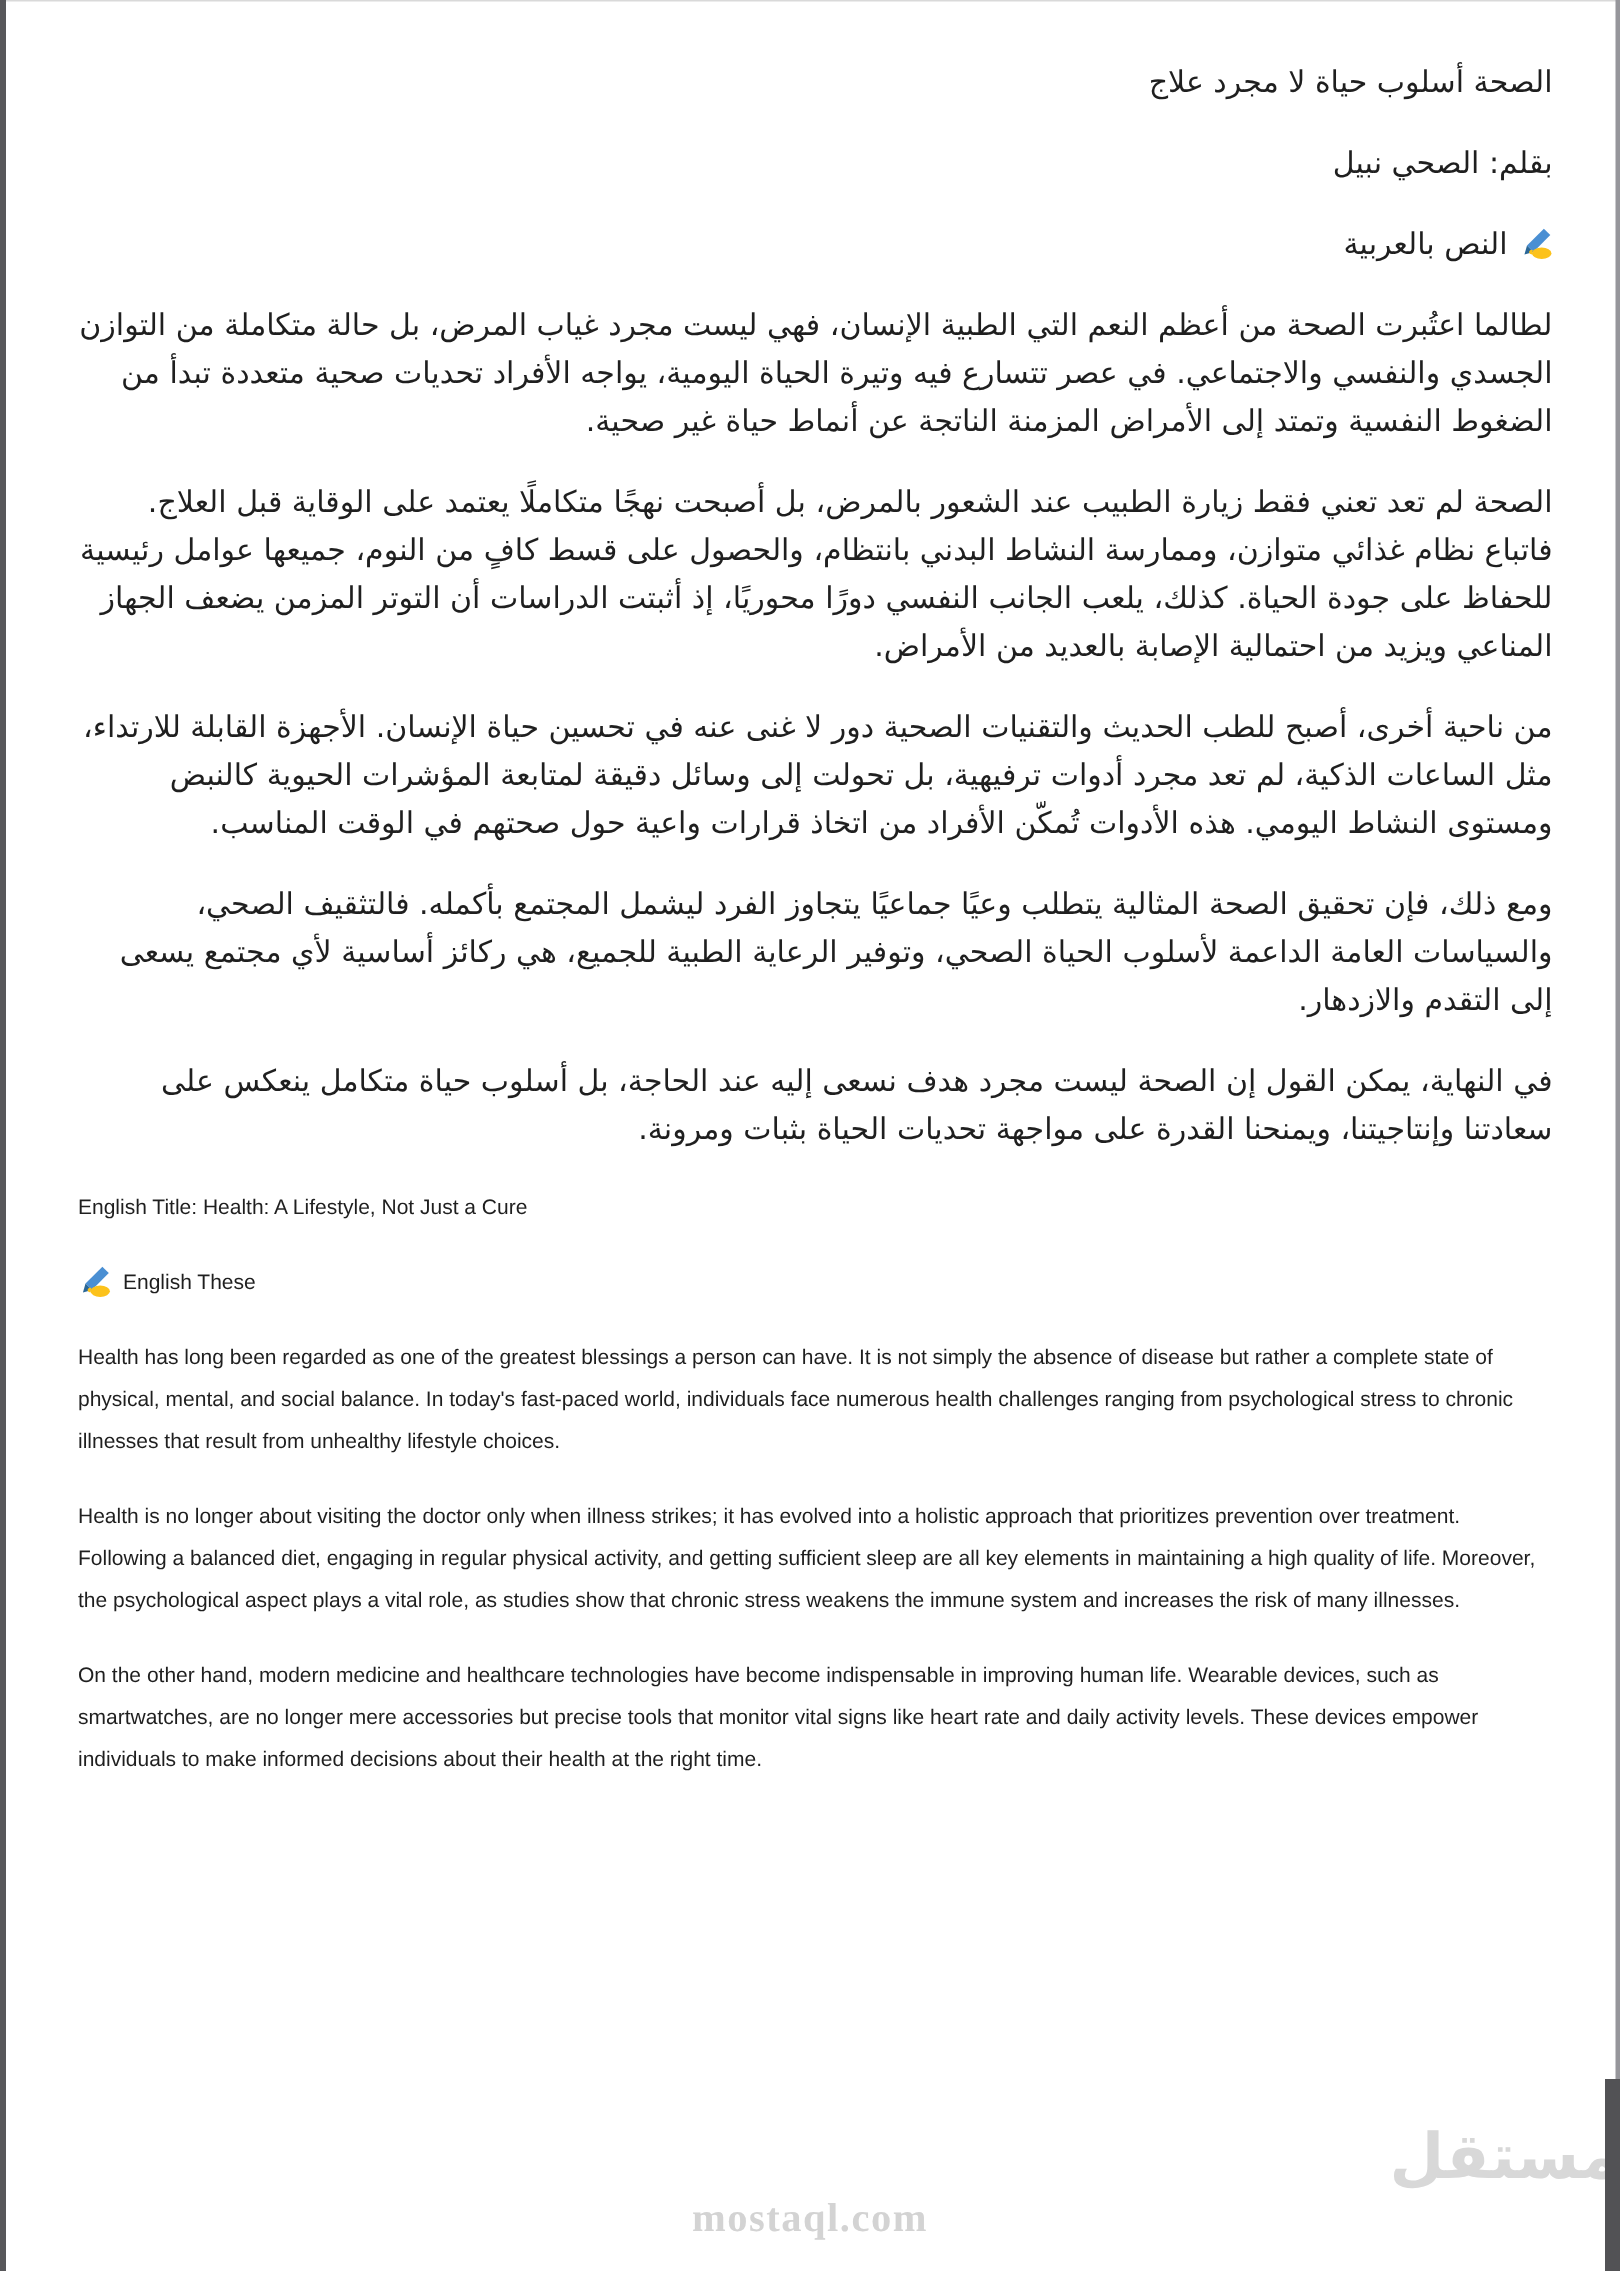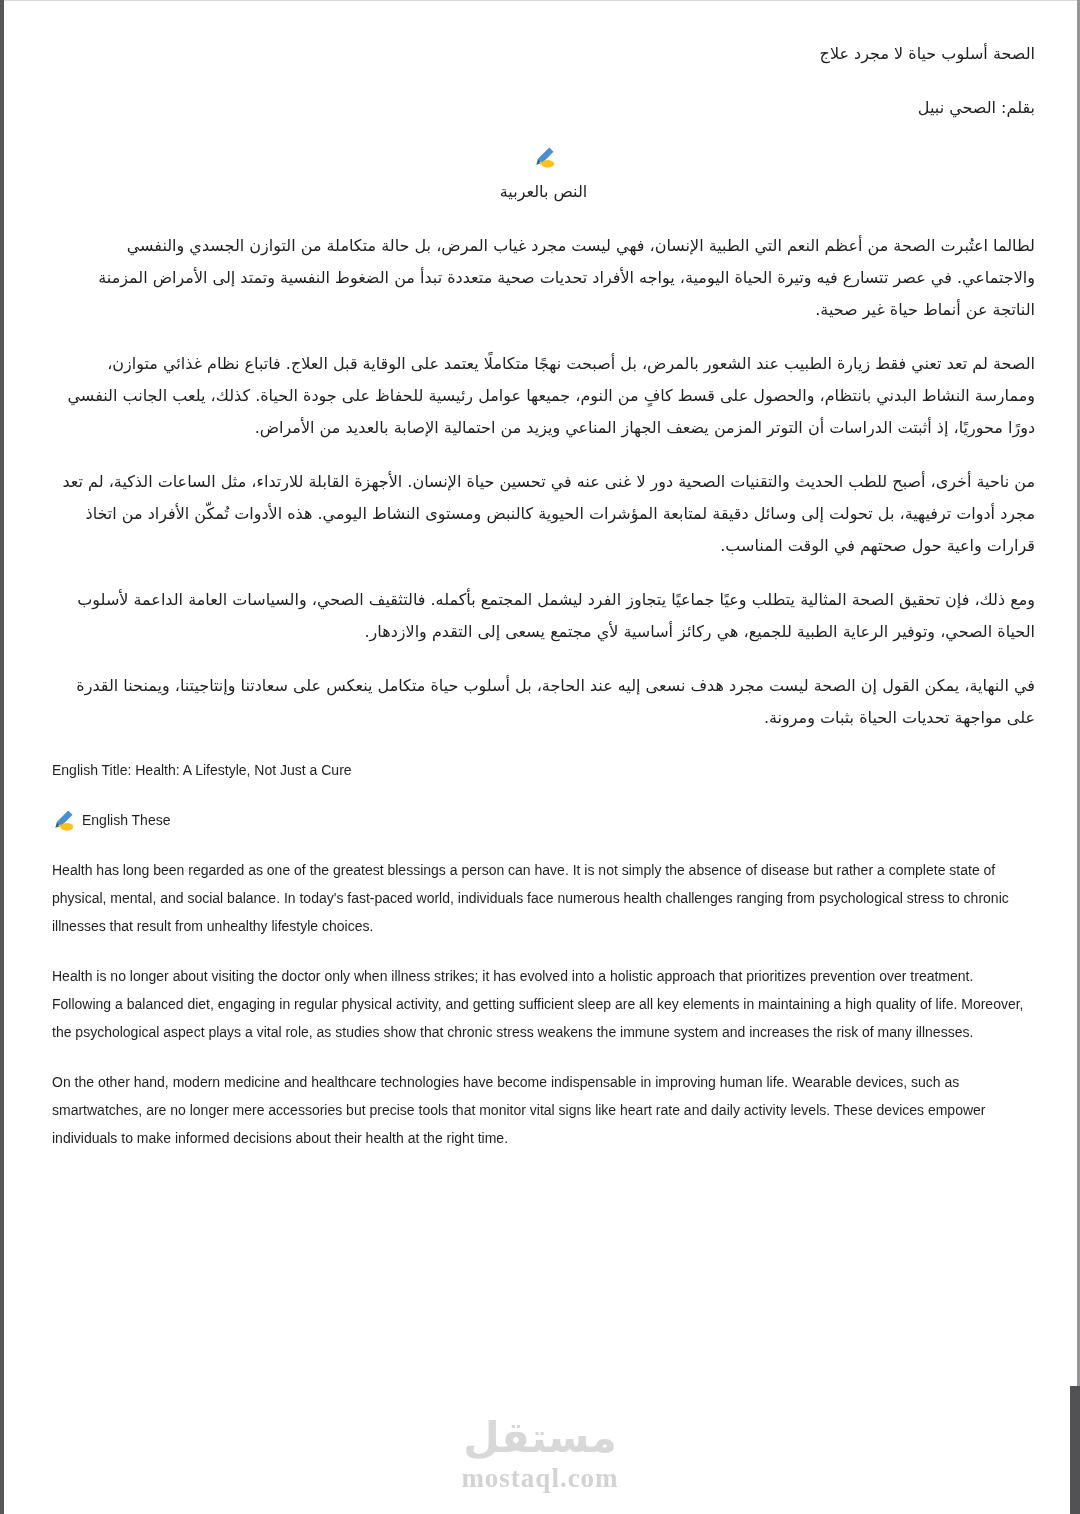--- a/index.html
+++ b/index.html
@@ -12,35 +12,35 @@
     color: #1f1f1f;
     box-sizing: border-box;
   }
   .content { padding: 38px 45px 0 52px; }
 
   
   .ar {
     direction: rtl;
     text-align: right;
     font-family: "DejaVu Sans", sans-serif;
-    font-size: 16px;
+    font-size: 20px;
     line-height: 32px;
     margin: 0 0 22px 0;
   }
   
   .en {
     direction: ltr;
     text-align: left;
     font-family: "Liberation Sans", "DejaVu Sans", sans-serif;
     font-size: 14px;
     line-height: 28px;
     margin: 0 0 22px 0;
   }
   .label-line { display: flex; align-items: center; gap: 8px; }
-  .ar.label-line { flex-direction: column; } 
+  .ar.label-line { flex-direction: row; } 
   .emoji { display: inline-flex; width: 22px; height: 22px; flex: 0 0 auto; }
   .emoji svg { width: 22px; height: 22px; }
 
   
   .edge-left  { position: absolute; left: 0; top: 0; width: 4px; height: 100%; background: #57575a; }
   .edge-top   { position: absolute; left: 0; top: 0; width: 100%; height: 1px; background: #d9d9d9; }
   .scroll-track { position: absolute; right: 0; top: 0; width: 3px; height: 100%; background: #96969b; }
   .scroll-thumb { position: absolute; right: 0; bottom: 0; width: 10px; height: 128px; background: #525255; }
 
   
@@ -51,20 +51,21 @@
     text-align: center;
     pointer-events: none;
   }
   .wm-logo {
     font-family: "DejaVu Sans", sans-serif;
     direction: rtl;
     font-size: 42px;
     font-weight: bold;
     line-height: 1.05;
     color: #d8d8d8;
+    text-align: right;
   }
   .wm-domain {
     font-family: Liberation Serif, serif;
     font-size: 27px;
     font-weight: bold;
     letter-spacing: 1px;
     color: #d3d3d3;
     margin-top: 3px;
   }
 </style>

